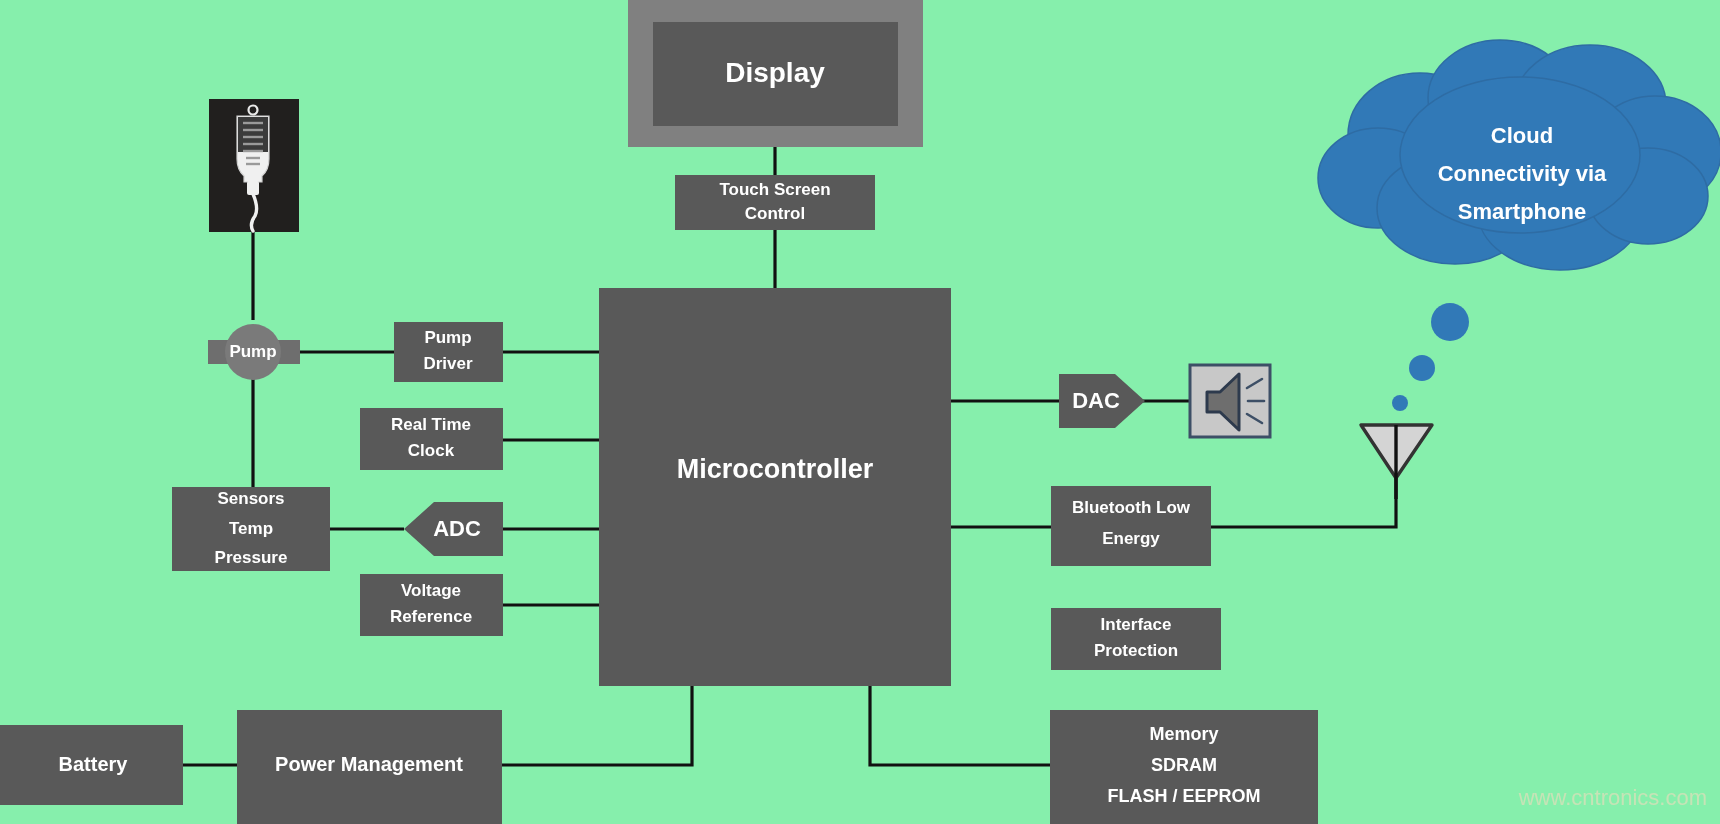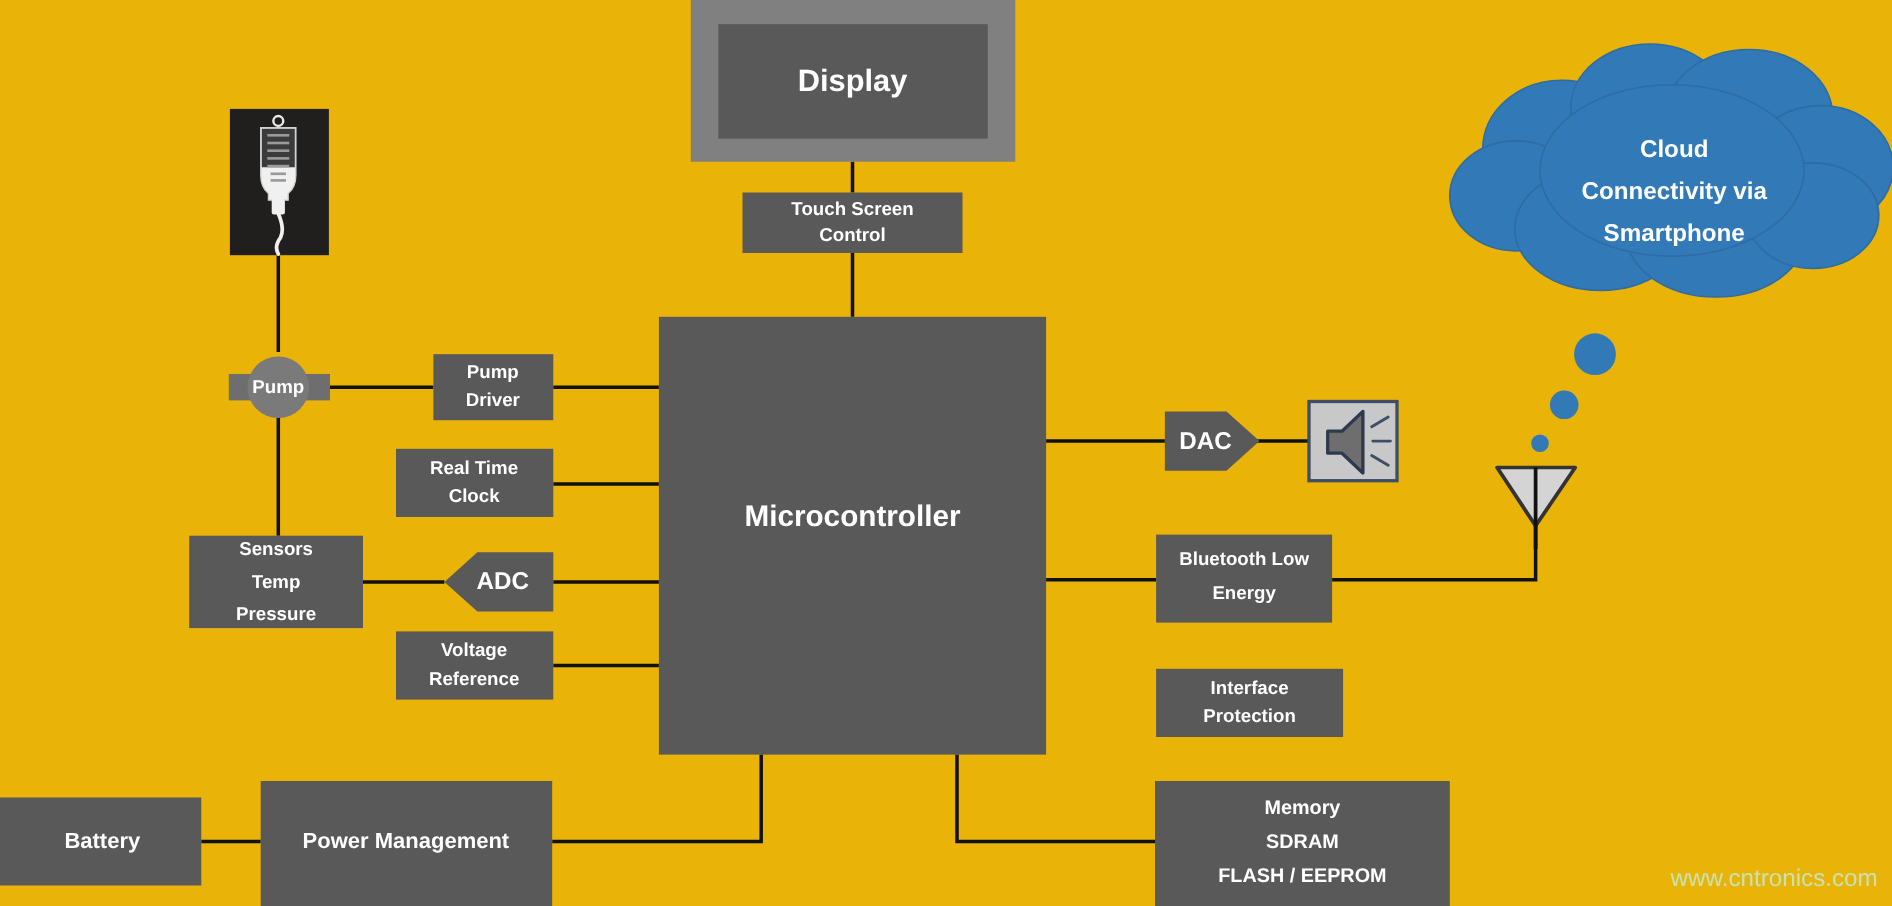--- a/index.html
+++ b/index.html
@@ -11,21 +11,21 @@
   body {
     width: 1720px;
     height: 824px;
     overflow: hidden;
     font-family: "Liberation Sans", sans-serif;
   }
   #diagram-root {
     position: relative;
     width: 1720px;
     height: 824px;
-    background: #eab308;
+    background: #86efac;
   }
   #diagram-svg {
     position: absolute;
     top: 0;
     left: 0;
     width: 1720px;
     height: 824px;
     display: block;
   }
   .blk-text {

